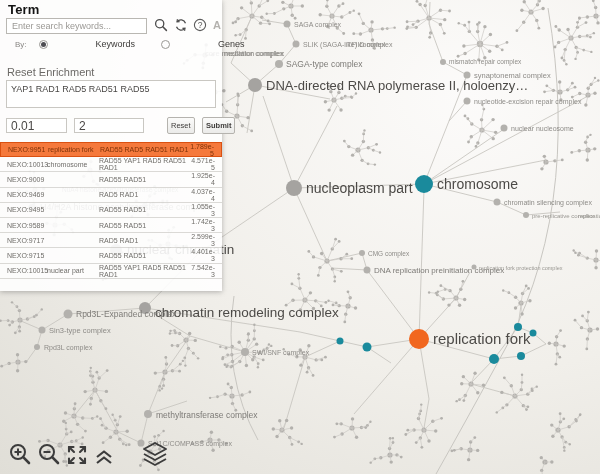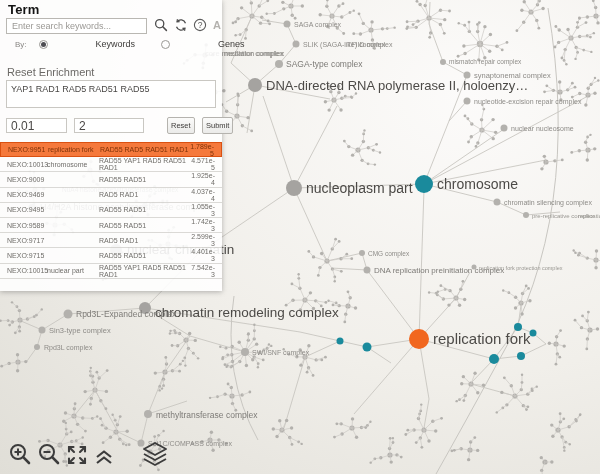--- a/index.html
+++ b/index.html
@@ -1539,21 +1539,21 @@
     <span class="radio-label">Genes</span>
   </div>
 
   <div class="section-label">Reset Enrichment</div>
 
   <textarea class="gene-box" style="">YAP1 RAD1 RAD5 RAD51 RAD55</textarea>
 
   <input class="param-input" style="left: 6px; width: 61px;" value="0.01">
   <input class="param-input" style="left: 74px; width: 70px;" value="2">
   <button class="btn" style="left:147px;">Reset</button>
-  <button class="btn" style="left:182px;">Submit</button>
+  <button class="btn" style="left:182px;font-weight:bold;">Submit</button>
 
   <div class="results" id="results">
       <div class="rrow hl">
         <span class="c-id">NEXO:9951</span>
         <span class="c-term">replication fork</span>
         <span class="c-genes">RAD55 RAD5 RAD51 RAD1</span>
         <span class="c-pv">1.789e-5</span>
       </div>
       <div class="rrow">
         <span class="c-id">NEXO:10013</span>

